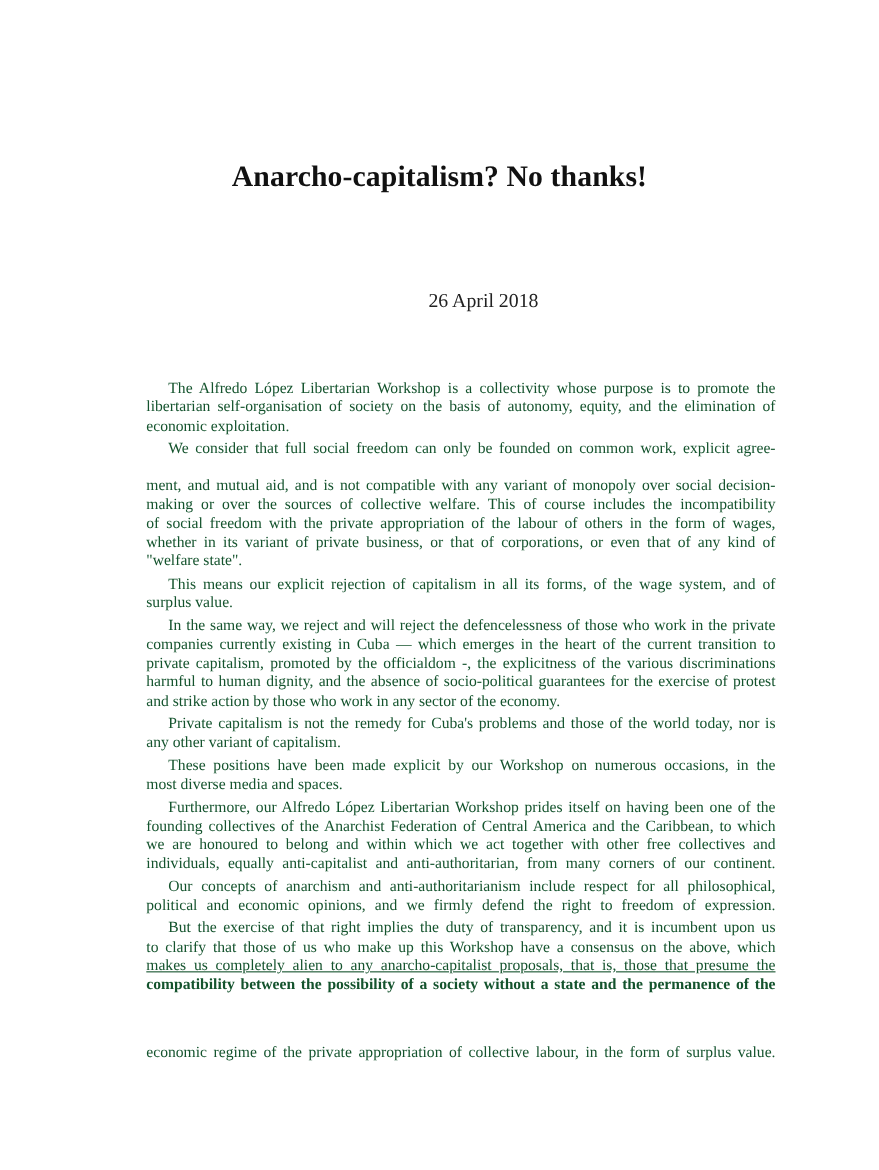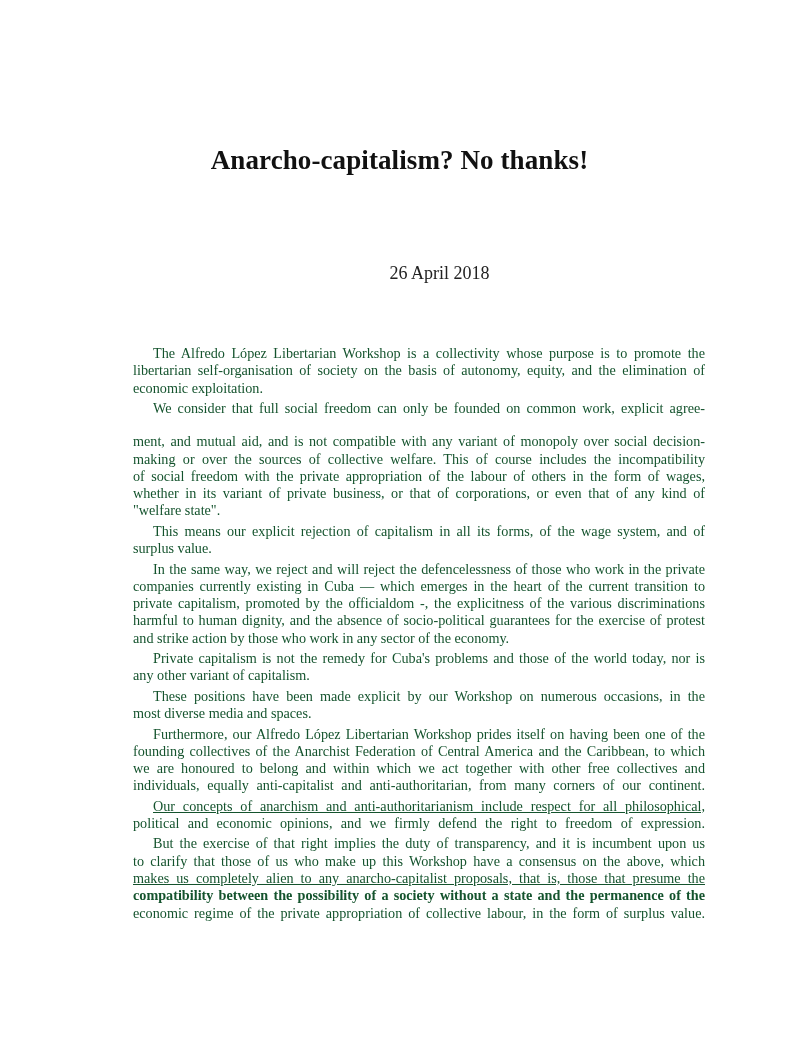--- a/index.html
+++ b/index.html
@@ -59,24 +59,24 @@
       <span class="line indent" style="white-space: normal;">These positions have been made explicit by our Workshop on numerous occasions, in the</span>
       <span class="line last" style="white-space: normal;">most diverse media and spaces.</span>
     </div>
     <div class="para">
       <span class="line indent" style="white-space: normal;">Furthermore, our Alfredo López Libertarian Workshop prides itself on having been one of the</span>
       <span class="line" style="white-space: normal;">founding collectives of the Anarchist Federation of Central America and the Caribbean, to which</span>
       <span class="line" style="white-space: normal;">we are honoured to belong and within which we act together with other free collectives and</span>
       <span class="line" style="white-space: normal;">individuals, equally anti-capitalist and anti-authoritarian, from many corners of our continent.</span>
     </div>
     <div class="para">
-      <span class="line indent" style="white-space: normal; text-decoration: underline;">Our concepts of anarchism and anti-authoritarianism include respect for all philosophical,</span>
+      <span class="line indent" style="white-space: normal;">Our concepts of anarchism and anti-authoritarianism include respect for all philosophical,</span>
       <span class="line" style="white-space: normal;">political and economic opinions, and we firmly defend the right to freedom of expression.</span>
     </div>
     <div class="para">
       <span class="line indent" style="white-space: normal;">But the exercise of that right implies the duty of transparency, and it is incumbent upon us</span>
       <span class="line" style="white-space: normal;">to clarify that those of us who make up this Workshop have a consensus on the above, which</span>
       <span class="line" style="white-space: normal; text-decoration: underline;">makes us completely alien to any anarcho-capitalist proposals, that is, those that presume the</span>
       <span class="line" style="white-space: normal; font-weight: bold;">compatibility between the possibility of a society without a state and the permanence of the</span>
-      <span class="line" style="white-space: normal;">economic regime of the private appropriation of collective labour, in the form of surplus value.</span>
+      <span class="line" style="white-space: normal; margin-top: 44px;">economic regime of the private appropriation of collective labour, in the form of surplus value.</span>
     </div>
   </div>
 </div>
 
 </body></html>

